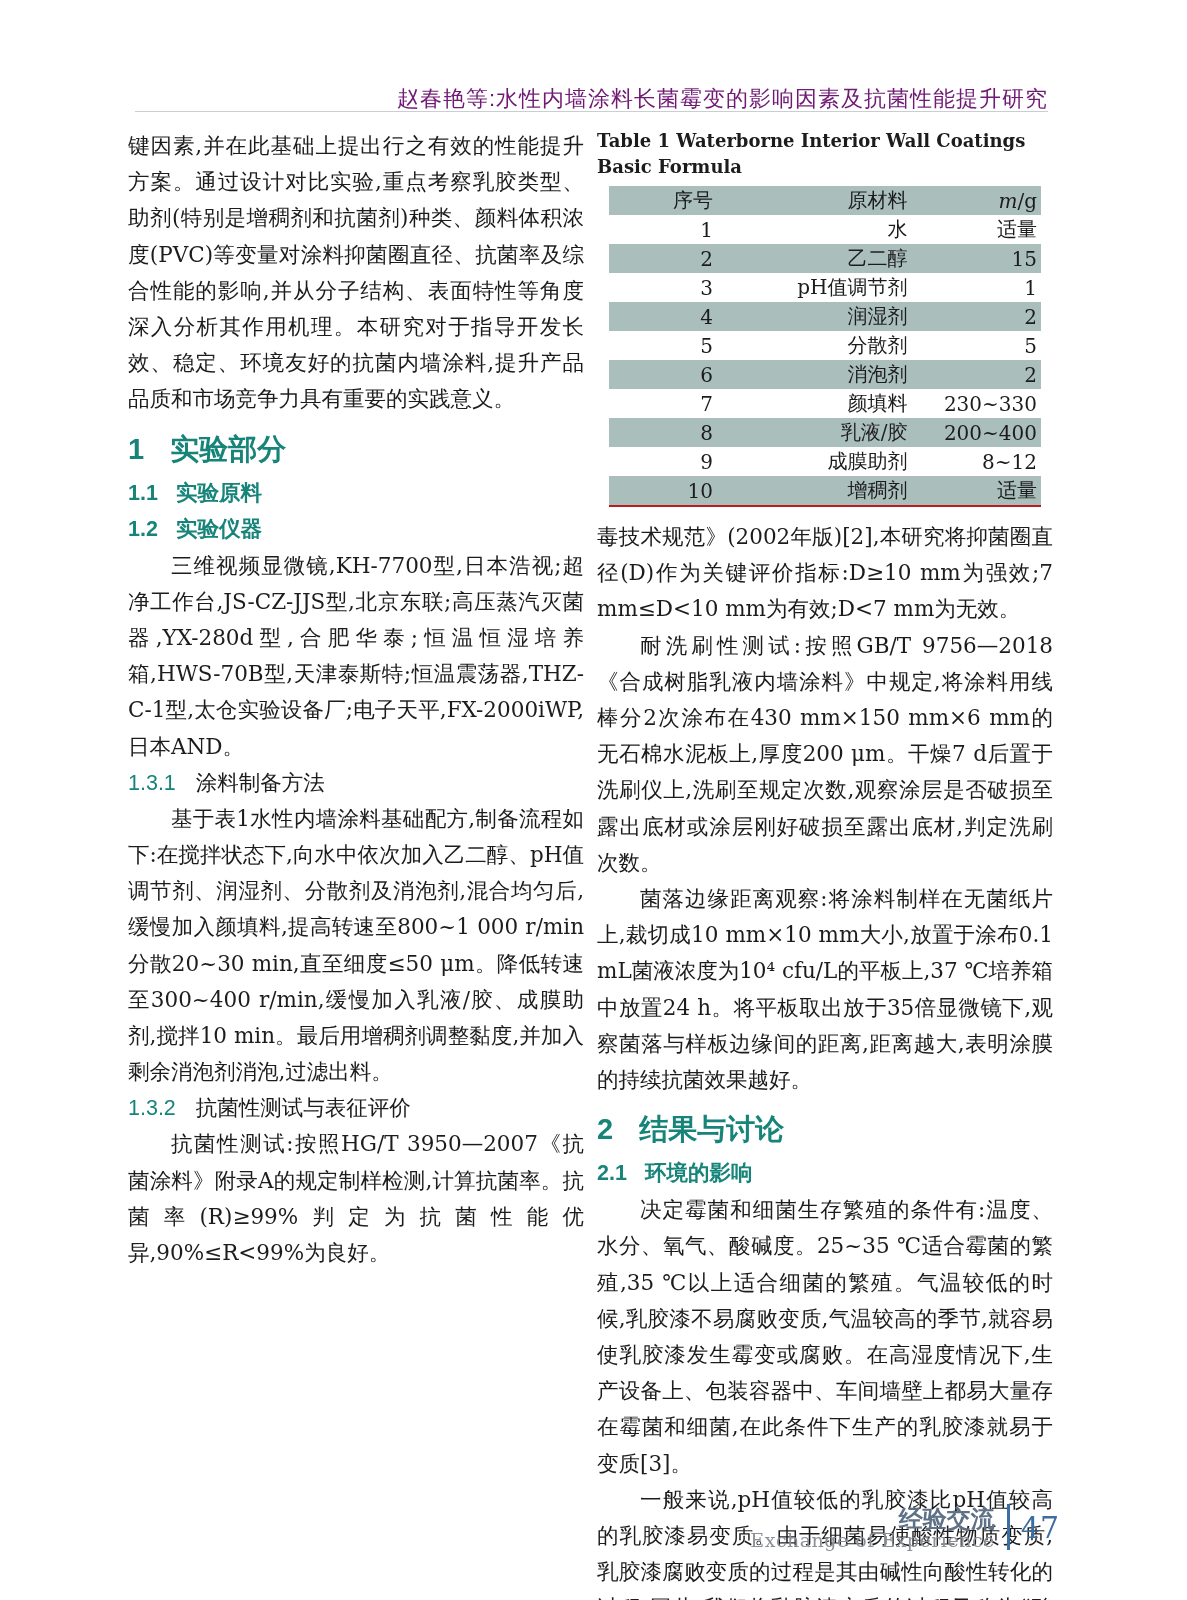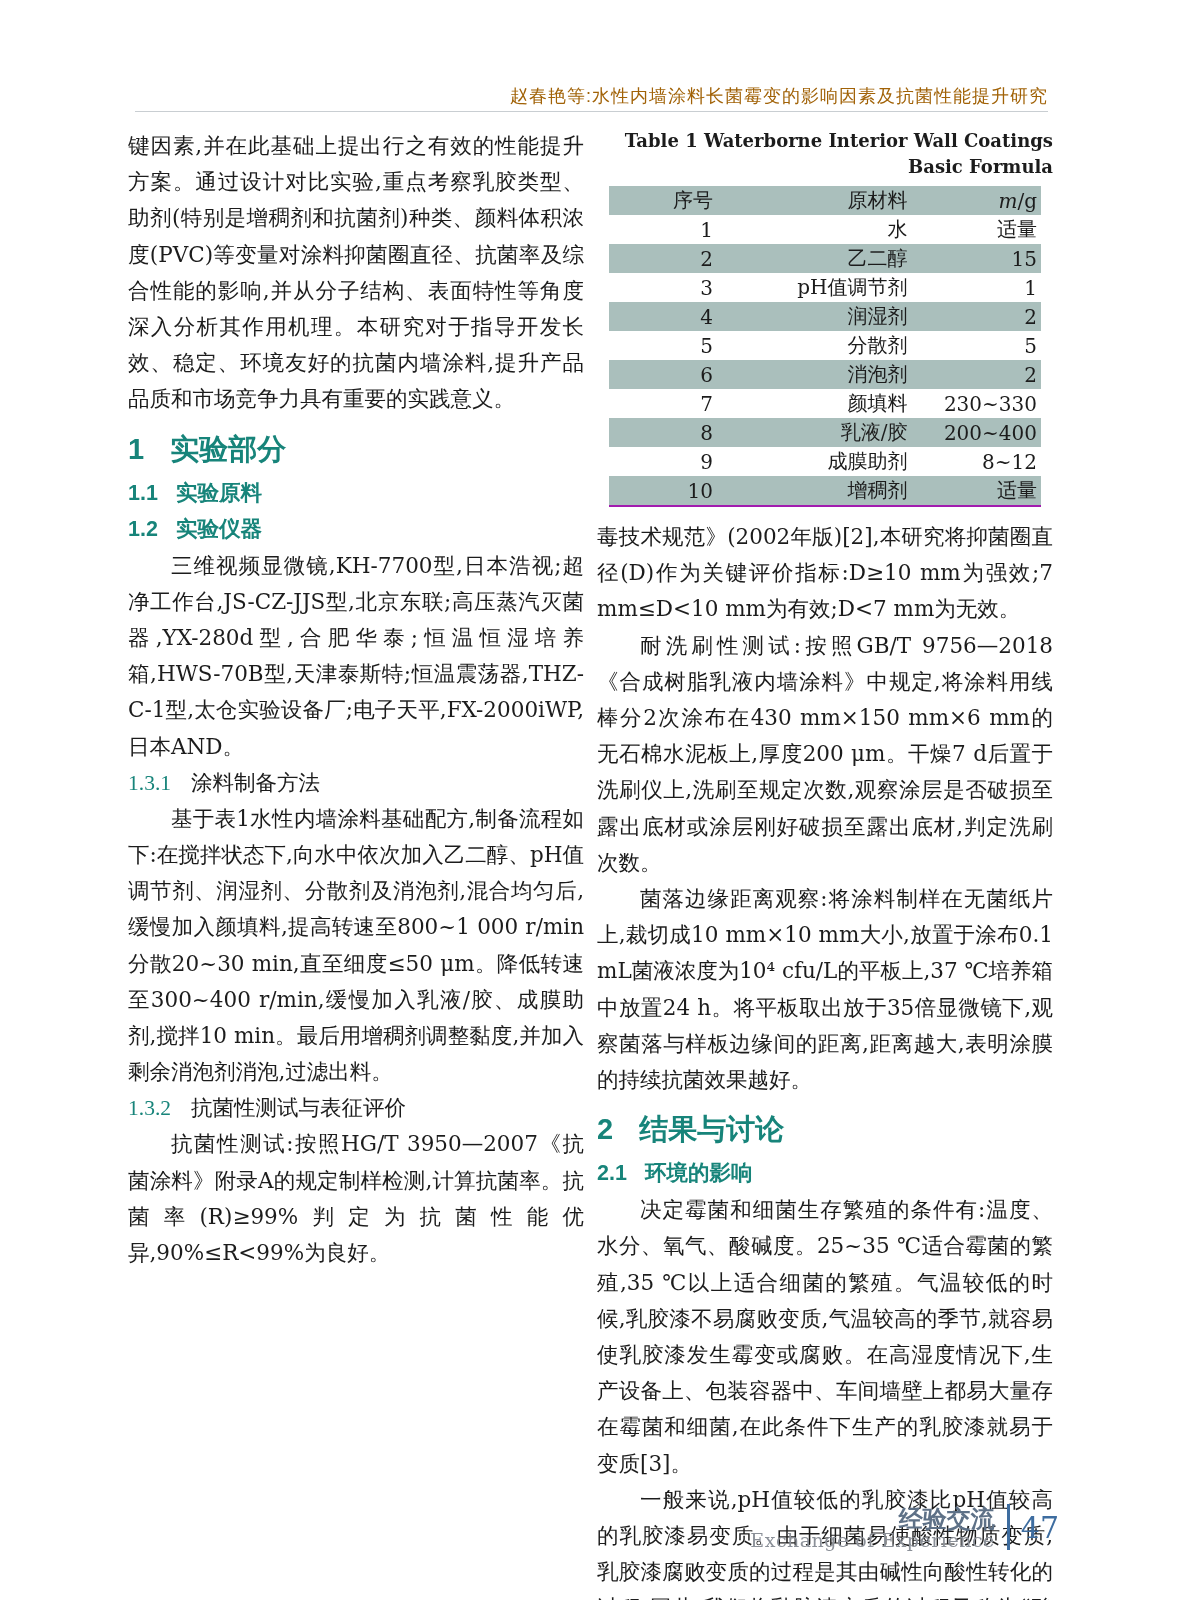--- a/index.html
+++ b/index.html
@@ -11,21 +11,21 @@
     margin:0 auto;
     font-family:"DejaVu Serif","Liberation Serif",serif;
     color:#1c1c1c;
     overflow:hidden;
   }
   
   .running-head{
     position:absolute;top:84px;left:135px;width:913px;
     text-align:right;
     font-family:Liberation Sans, sans-serif;
-    font-size:18px;color:#a16207;letter-spacing:1px;
+    font-size:22px;color:#701a75;letter-spacing:1px;
   }
   .head-rule{
     position:absolute;top:111px;left:135px;width:913px;height:1px;
     background:#c9ced2;
   }
   
   .col{position:absolute;top:128px;width:456px;}
   .col-left{left:128px;}
   .col-right{left:597px;}
   p.body{
@@ -39,42 +39,42 @@
     color:#17847a;font-size:29px;line-height:36px;
     margin:13px 0 9px 0;
   }
   .h1 .num{margin-right:26px;}
   .h2{
     font-family:"Liberation Sans",sans-serif;font-weight:bold;
     color:#17847a;font-size:21.5px;line-height:34px;margin:2px 0 2px 0;
   }
   .h2 .num{margin-right:18px;}
   .h3{font-size:21.5px;line-height:36px;margin:0;}
-  .h3 .num{font-family:Liberation Serif, serif;color:#17847a;margin-right:20px;margin-top:44px;}
+  .h3 .num{font-family:Liberation Sans, sans-serif;color:#17847a;margin-right:20px;margin-top:44px;}
   
   .tbl-title-cn{
     text-align:center;font-family:"Liberation Sans",sans-serif;
     font-weight:bold;font-size:21px;line-height:28px;margin-top:4px;
   }
   .tbl-title-cn .tno{margin-right:16px;}
   .tbl-title-en{
-    text-align:right;font-weight:bold;font-size:18px;line-height:26px;
+    text-align:left;font-weight:bold;font-size:18px;line-height:26px;
     margin-bottom:6px;
   }
   table.formula{
     width:432px;margin:2px auto 0 auto;border-collapse:collapse;
     font-size:20px;
   }
   table.formula th,table.formula td{
     height:29px;padding:0 4px;text-align:right;font-weight:normal;
     white-space:nowrap;
   }
   table.formula thead th{background:#aabfbc;}
   table.formula tbody tr:nth-child(even) td{background:#aabfbc;}
-  table.formula tbody tr:last-child td{border-bottom:2px solid #a21caf;}
+  table.formula tbody tr:last-child td{border-bottom:2px solid #b91c1c;}
   table.formula .c-no{width:25%;}
   table.formula .c-mat{width:45%;}
   table.formula .c-mass{width:30%;}
   .it{font-style:italic;}
   .tbl-gap{height:12px;}
   
   .footer{
     position:absolute;right:128px;bottom:50px;
     display:flex;align-items:center;
   }

